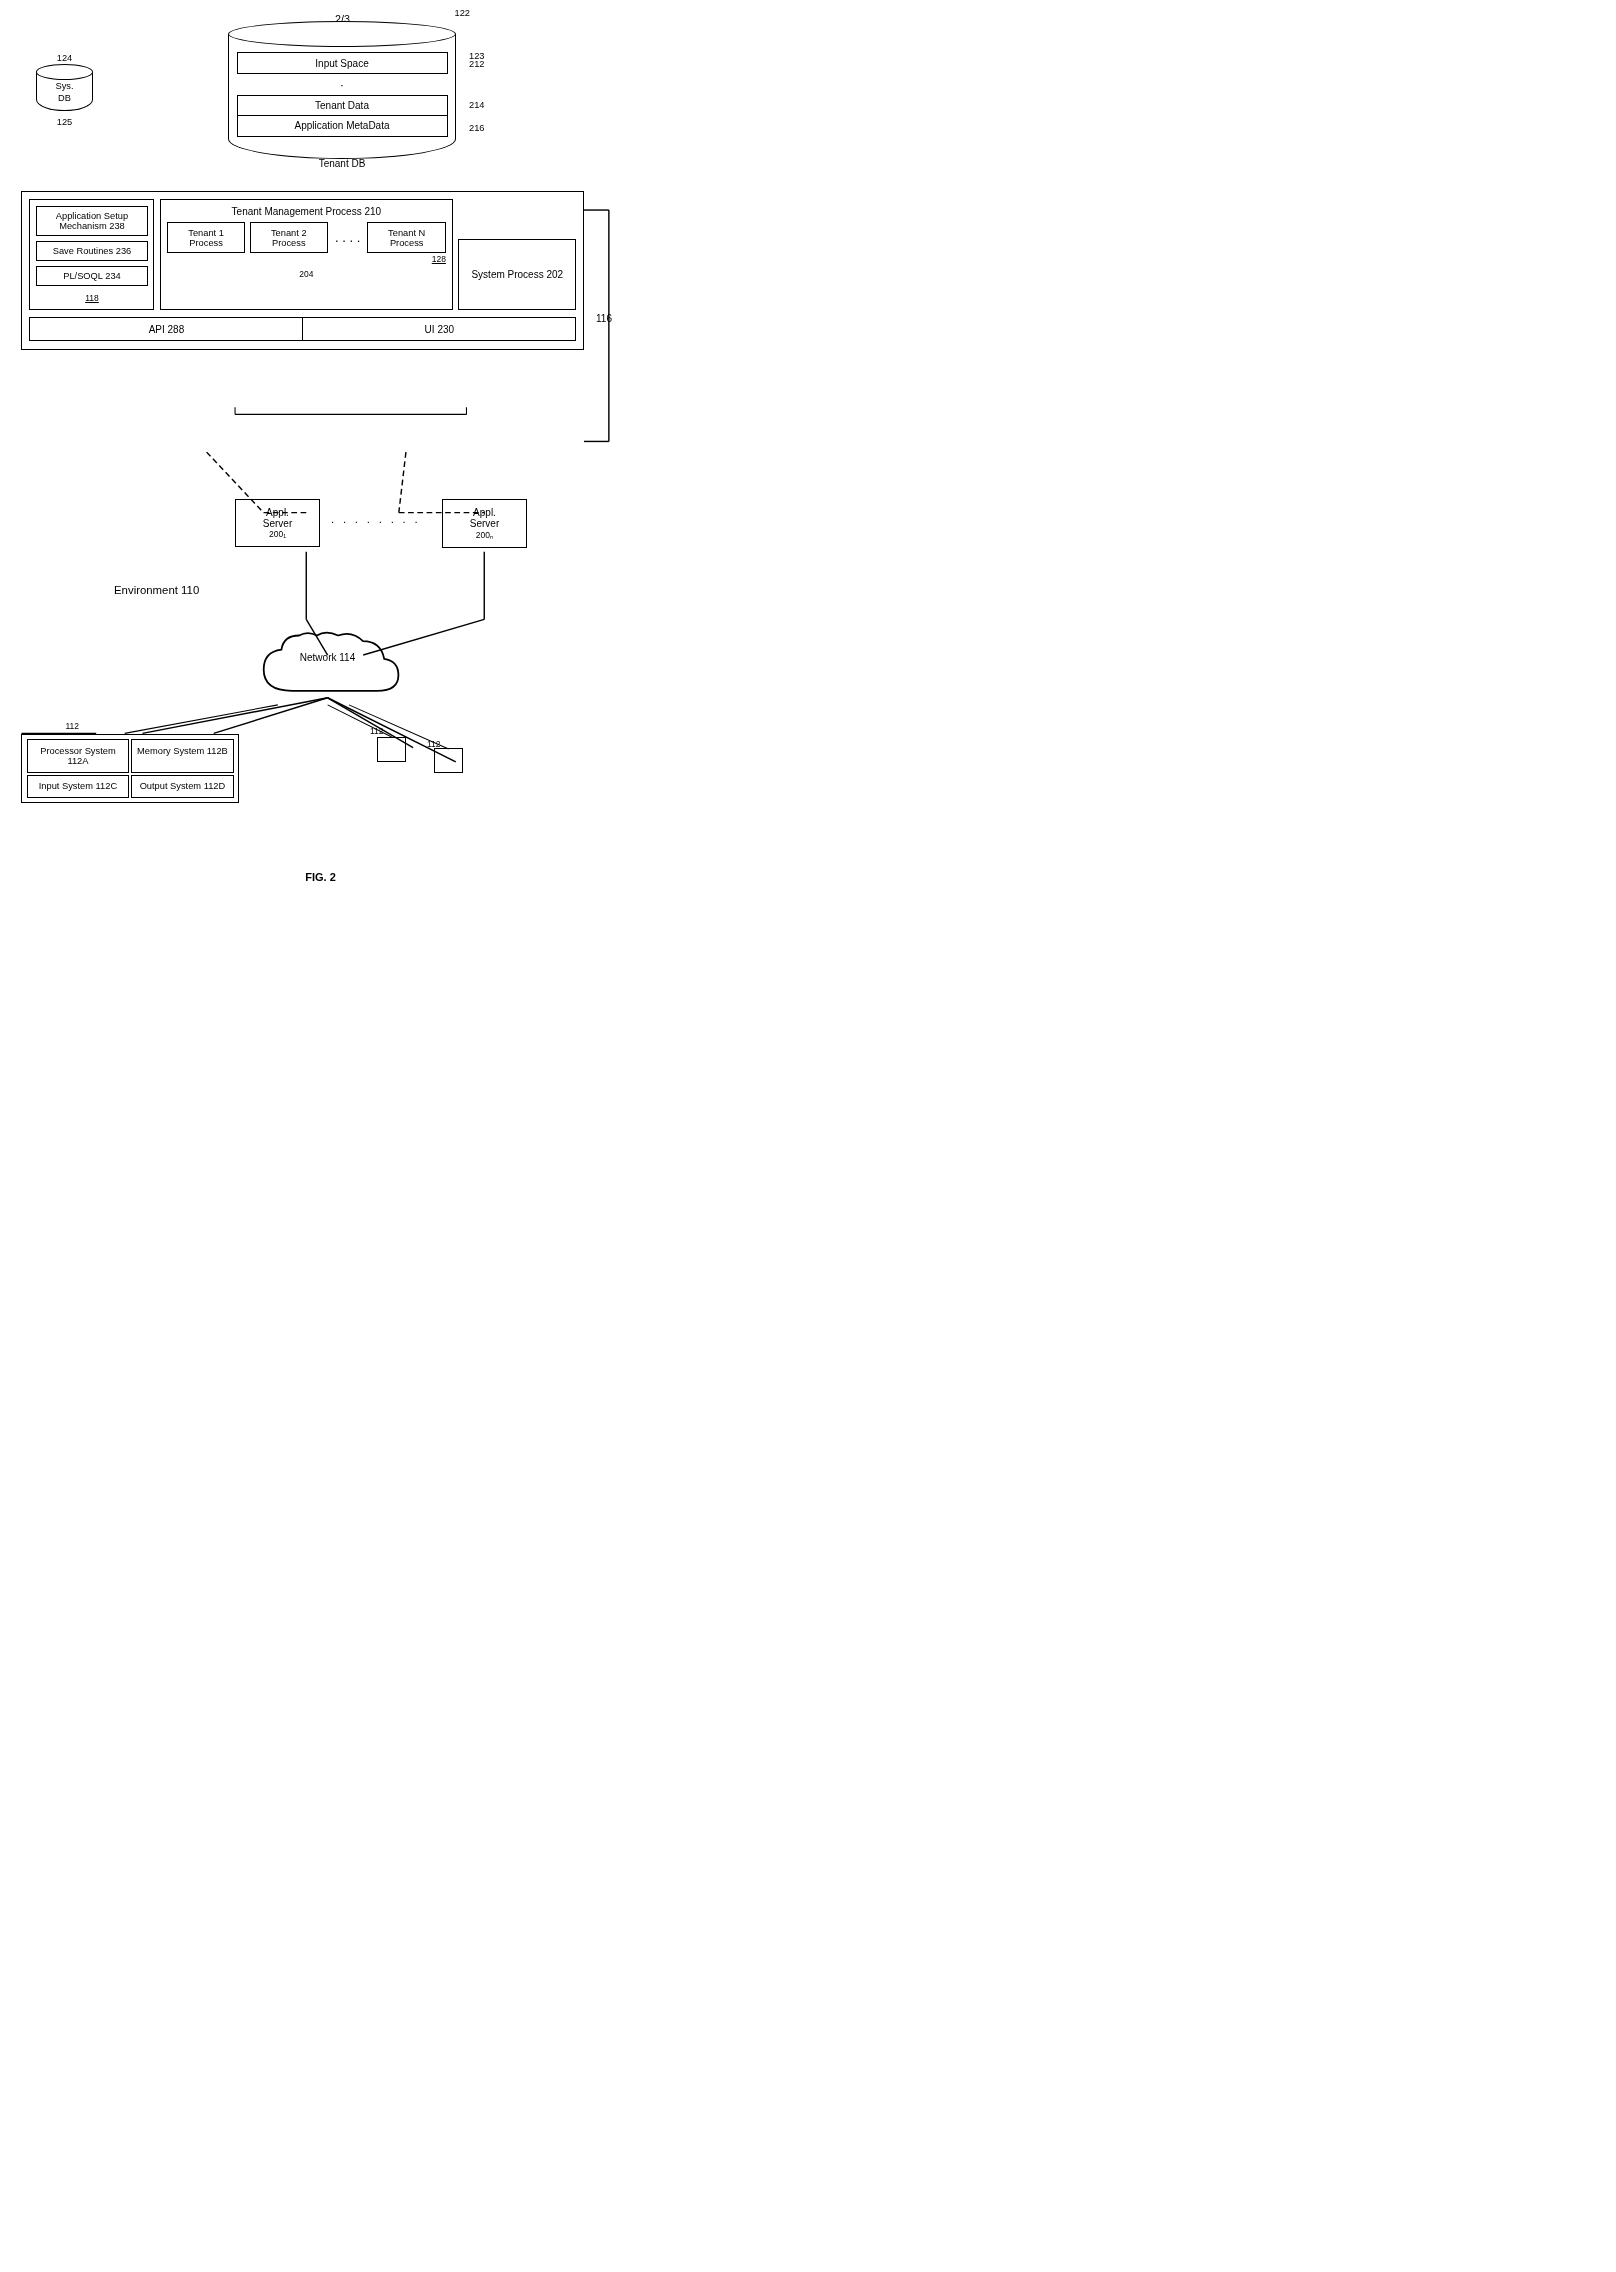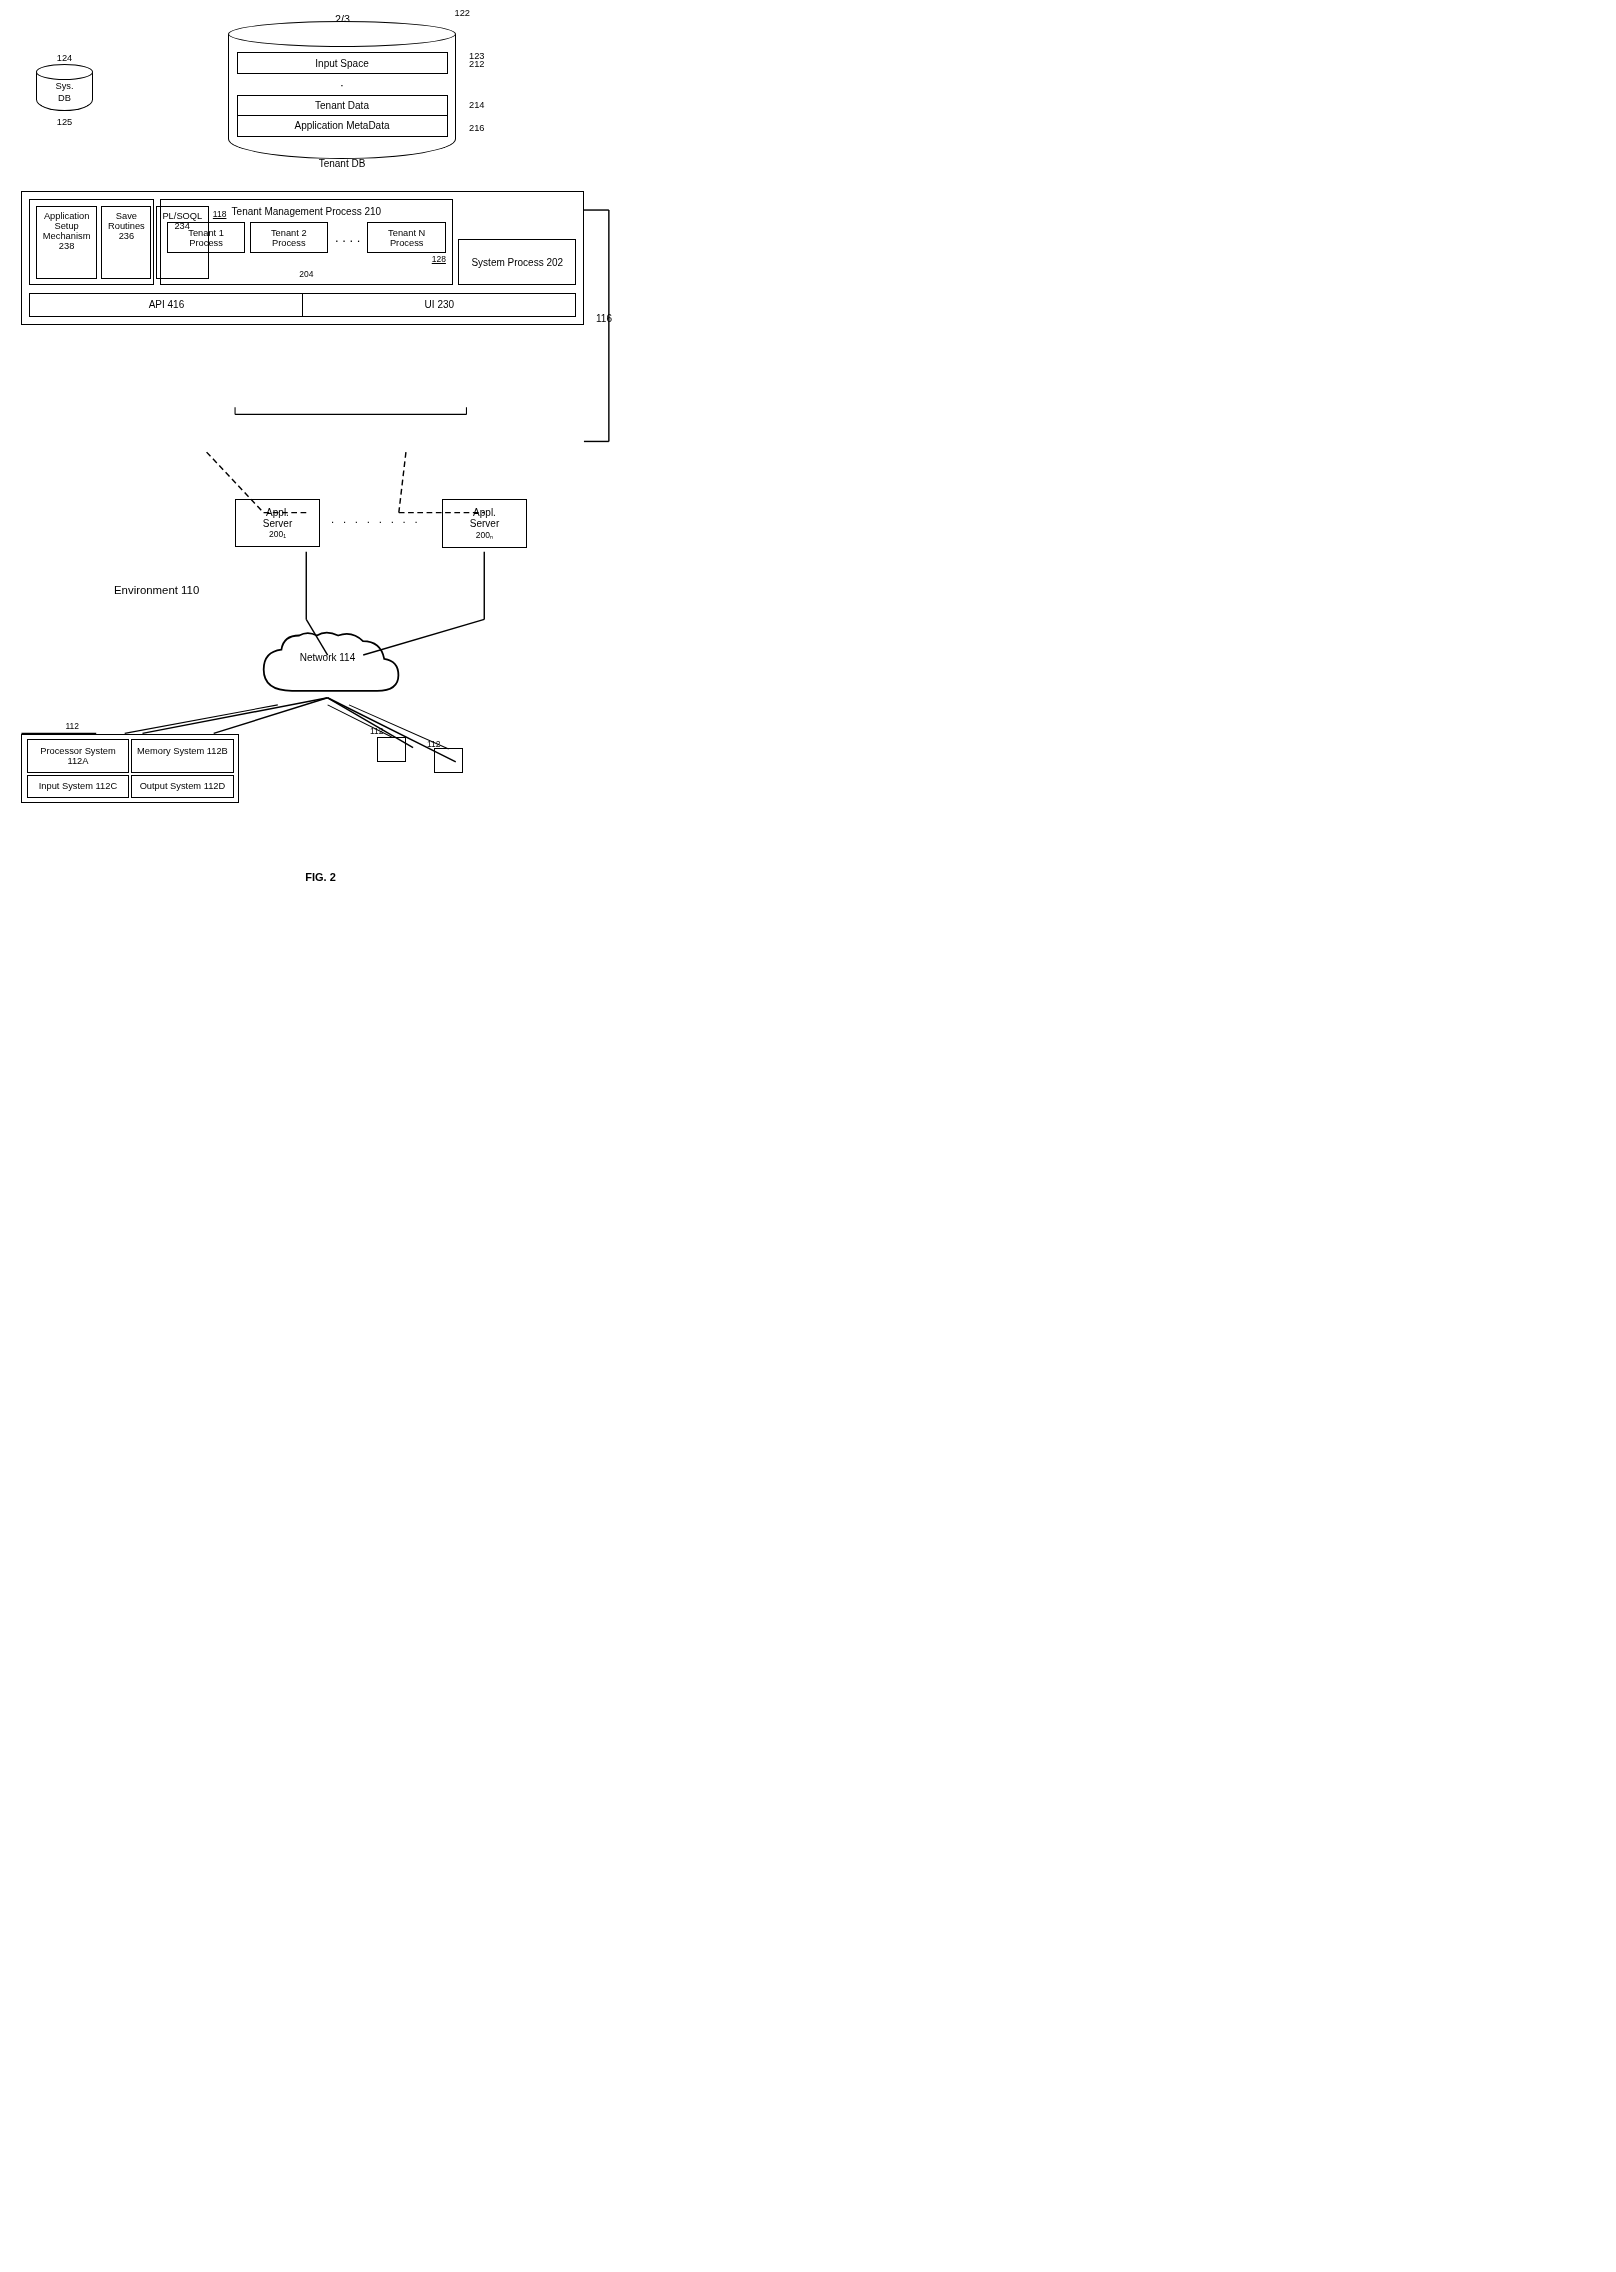--- a/index.html
+++ b/index.html
@@ -101,21 +101,21 @@
       <div style="position:absolute; top:7.8px; left:0; width:57px; height:39px; border:1.4px solid #000; border-top:none; border-radius:0 0 50% 50%/0 0 11.4px 11.4px; background:#fff; z-index:2;"></div>
       <div style="position:absolute; top:15.7px; left:0; right:0; text-align:center; font-size:9.3px; z-index:5; line-height:1.3;">Sys.<br>DB</div>
     </div>
     <div style="font-size:9.3px; text-align:center;">125</div>
   </div>
 
   <div style="position:absolute; top:191px; left:21.4px; width:563px; border:1.4px solid #000; padding:7.1px; background:#fff;">
 
     <div style="display:flex; gap:5.7px;">
 
-      <div style="width:125px; flex-shrink:0; border:1.4px solid #000; padding:5.7px; display:flex; flex-direction:row; gap:4.3px;">
+      <div style="width:125px; flex-shrink:0; border:1.4px solid #000; padding:5.7px; display:flex; flex-direction:column; gap:4.3px;">
         <div style="border:1.4px solid #000; padding:4.3px 5.7px; text-align:center; font-size:9.3px;">Application Setup Mechanism 238</div>
         <div style="border:1.4px solid #000; padding:4.3px 5.7px; text-align:center; font-size:9.3px;">Save Routines 236</div>
         <div style="border:1.4px solid #000; padding:4.3px 5.7px; text-align:center; font-size:9.3px;">PL/SOQL 234</div>
         <div style="font-size:8.5px; text-decoration:underline; text-align:center; margin-top:2.8px;">118</div>
       </div>
 
       <div style="flex:1; border:1.4px solid #000; padding:5.7px; position:relative;">
         <div style="text-align:center; font-size:10px; margin-bottom:5.7px;">Tenant Management Process 210</div>
 
         <div style="display:flex; gap:4.3px;">
@@ -128,21 +128,21 @@
         <div style="text-align:right; margin-right:0; font-size:8.5px; text-decoration:underline; margin-top:1.4px;">128</div>
 
         <div style="text-align:center; font-size:8.5px; margin-top:4.3px;">204</div>
       </div>
 
       <div style="width:118px; flex-shrink:0; border:1.4px solid #000; padding:5.7px; text-align:center; font-size:10px; display:flex; align-items:center; justify-content:center;margin-top:40px;">System Process 202</div>
 
     </div>
 
     <div style="display:flex; margin-top:7.1px; border:1.4px solid #000;">
-      <div style="flex:1; padding:5.7px; text-align:center; font-size:10px; border-right:1.4px solid #000;">API 416</div>
+      <div style="flex:1; padding:5.7px; text-align:center; font-size:10px; border-right:1.4px solid #000;">API 288</div>
       <div style="flex:1; padding:5.7px; text-align:center; font-size:10px;">UI 230</div>
     </div>
 
   </div>
 
   <div style="position:absolute; top:313px; left:596px; font-size:10px;">116</div>
 
   <div style="position:absolute; top:499px; left:235px; border:1.4px solid #000; padding:7.1px 14.2px; text-align:center; font-size:10px; background:#fff; width:85px;">
     <div>Appl. Server</div>
     <div style="font-size:8.5px;">200₁</div>

